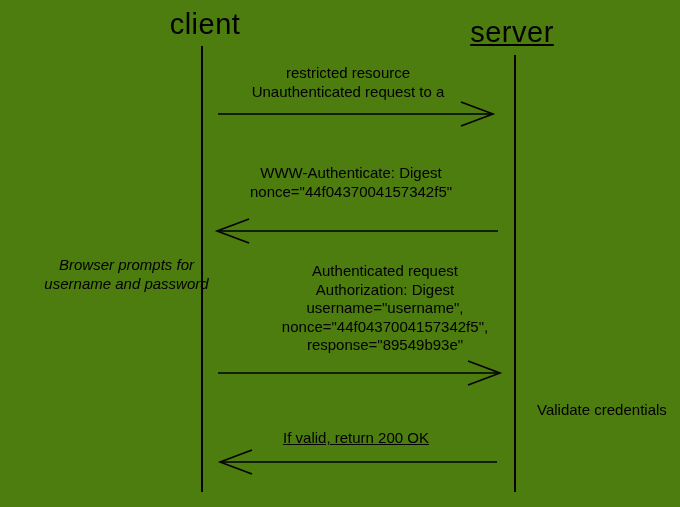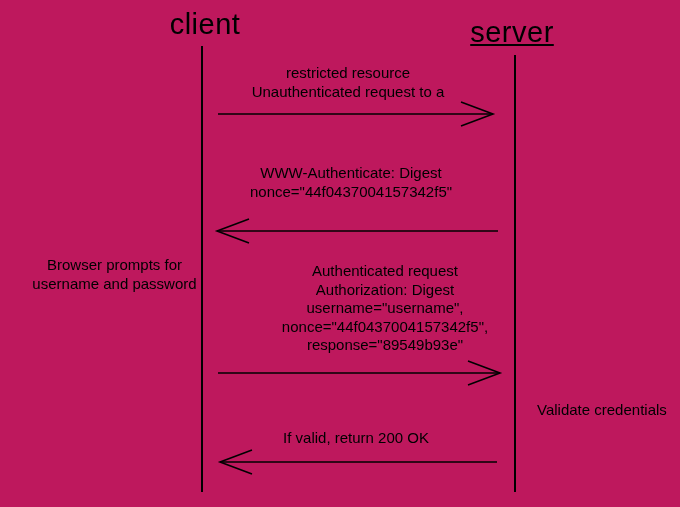--- a/index.html
+++ b/index.html
@@ -4,21 +4,21 @@
 <style>
   html, body {
     margin: 0;
     padding: 0;
     background: #ffffff;
   }
   #stage {
     position: relative;
     width: 680px;
     height: 507px;
-    background: #be185d;
+    background: #4d7c0f;
     font-family: "Liberation Sans", "DejaVu Sans", sans-serif;
     color: #000000;
     overflow: hidden;
   }
   .actor-label {
     position: absolute;
     transform: translateX(-50%);
     font-size: 29px;
     font-weight: 500;
     letter-spacing: 0.5px;
@@ -98,35 +98,35 @@
   <div class="msg-label" style="left:348px; top:64px;">
     <span>restricted resource</span>
     <span>Unauthenticated request to a</span>
   </div>
 
   <div class="msg-label" style="left:351px; top:164px;">
     <span>WWW-Authenticate: Digest</span>
     <span>nonce="44f0437004157342f5"</span>
   </div>
 
-  <div class="note" style="left:0px; top:255px; width:229px;">
+  <div class="note" style="left:12px; top:255px; width:229px;font-style:italic;">
     <span>Browser prompts for</span>
     <span>username and password</span>
   </div>
 
   <div class="msg-label" style="left:357px; top:262px;margin-left:28px;">
     <span>Authenticated request</span>
     <span>Authorization: Digest</span>
     <span>username="username",</span>
     <span>nonce="44f0437004157342f5",</span>
     <span>response="89549b93e"</span>
   </div>
 
   <div class="note" style="left:537px; top:400px; text-align:left;">
     <span>Validate credentials</span>
   </div>
 
-  <div class="msg-label" style="left:356px; top:429px;">
+  <div class="msg-label" style="left:356px; top:429px;text-decoration:underline;">
     <span>If valid, return 200 OK</span>
   </div>
 
 
 </div>
 
 </body></html>

